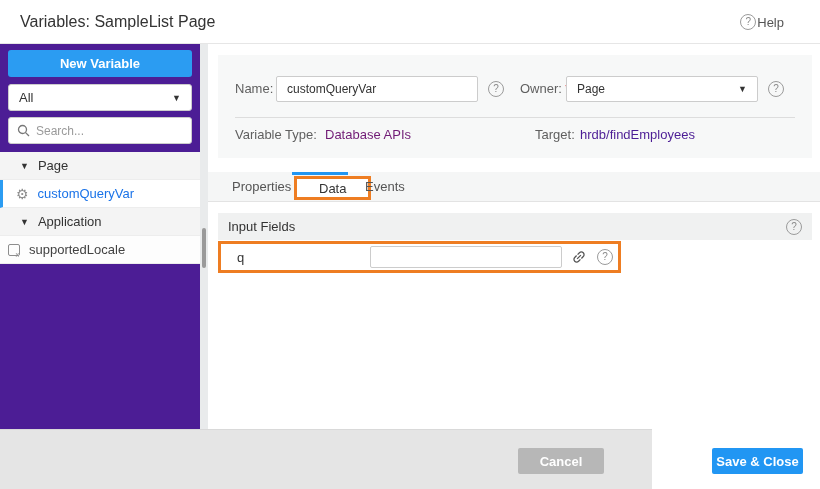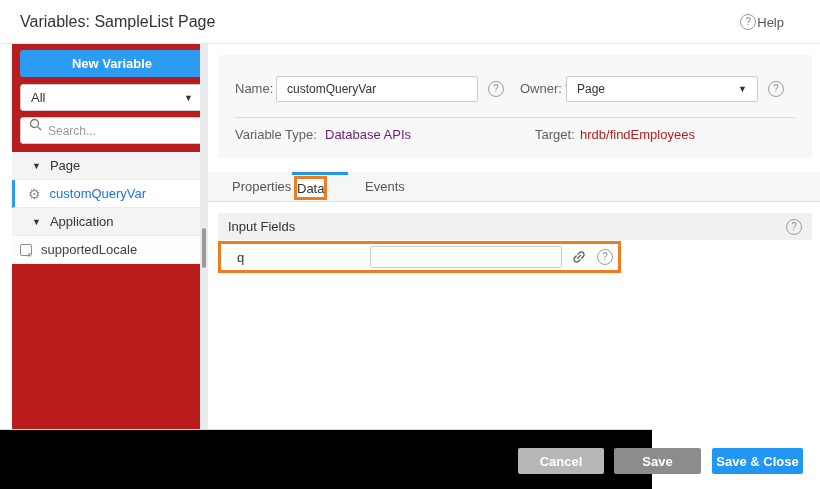--- a/index.html
+++ b/index.html
@@ -15,33 +15,33 @@
     font-size:16px; color:#333; }
   .help-wrap { position:absolute; right:36px; top:0; height:44px;
     display:flex; align-items:center; gap:1px; cursor:pointer; }
   .qicon { display:inline-flex; align-items:center; justify-content:center;
     width:16px; height:16px; border:1px solid #9b9b9b; border-radius:50%;
     color:#8a8a8a; font-size:10px; line-height:1; background:transparent; }
   .qicon::before { content:"?"; }
   .help-label { color:#555; font-size:13px; }
 
   
-  .sidebar { position:absolute; left:12px; top:44px; width:200px; height:385px;
-    background:#b91c1c;text-decoration:underline; }
+  .sidebar { position:absolute; left:0; top:44px; width:200px; height:385px;
+    background:#4c1d95;text-decoration:underline; }
   .btn-new { position:absolute; left:8px; top:6px; width:184px; height:27px;
     background:#2b9cf2; color:#fff; border:none; border-radius:3px;
     font-weight:bold; font-size:13px; cursor:pointer;
     font-family:"Liberation Sans","DejaVu Sans",sans-serif; }
   .filter-select { position:absolute; left:8px; top:40px; width:184px; height:27px;
     background:#fff; border:1px solid #ccc; border-radius:3px;
     display:flex; align-items:center; padding:0 10px; cursor:pointer; }
   .filter-select .caret { margin-left:auto; font-size:9px; color:#333; }
   .search-box { position:absolute; left:8px; top:73px; width:184px; height:27px;
     background:#fff; border:1px solid #ccc; border-radius:3px;
-    display:flex; padding:0 8px; gap:6px; }
+    display:flex; align-items:center; padding:0 8px; gap:6px; }
   .search-box svg { flex:none; }
   .search-box input { border:none; outline:none; width:100%; font-size:12px;
     color:#333; background:transparent;
     font-family:"Liberation Sans","DejaVu Sans",sans-serif; }
   .search-box input::placeholder { color:#9a9a9a; }
   .tree { position:absolute; left:0; top:108px; width:200px; }
   .tree-row { height:28px; display:flex; align-items:center; padding-left:20px;
     gap:9px; border-bottom:1px solid #ededed; cursor:pointer; }
   .tree-group { background:#f4f4f4; }
   .tree-group .tri { font-size:9px; color:#333; }
@@ -79,53 +79,53 @@
     background:#fff; border:1px solid #ccc; border-radius:2px; display:flex;
     align-items:center; padding:0 10px; cursor:pointer; font-size:12px; }
   .owner-select .caret { margin-left:auto; font-size:9px; color:#333; }
   .owner-help { position:absolute; left:550px; top:26px; }
   .panel-divider { position:absolute; left:17px; right:17px; top:62px;
     border-top:1px solid #ddd; }
   .row2 { position:absolute; left:17px; top:72px; width:560px; height:20px; }
   .vt-label { position:absolute; left:0; top:0; }
   .vt-value { position:absolute; left:90px; top:0; color:#701a75; font-weight:500; }
   .tg-label { position:absolute; left:300px; top:0; }
-  .tg-value { position:absolute; left:345px; top:0; color:#b91c1c; font-weight:500; }
+  .tg-value { position:absolute; left:345px; top:0; color:#4c1d95; font-weight:500; }
 
   
   .tabbar { position:absolute; left:0; top:128px; width:612px; height:30px;
     background:#f5f6f6; border-bottom:1px solid #e3e3e3; }
   .tab { position:absolute; top:0; height:30px; line-height:30px; color:#555;
     cursor:pointer; }
   .tab-properties { left:24px;text-align:center; }
   .tab-events { left:157px; }
   .tab-active-line { position:absolute; left:84px; top:0; width:56px; height:3px;
     background:#2196f3; }
   .tab-data { position:absolute; left:86px; top:4px; height:24px;
     background:#fff; border:3px solid #ee7d22; color:#333;
-    display:flex; align-items:center; padding:0 0; line-height:1; cursor:pointer;text-align:center; }
+    display:flex; align-items:center; padding:0 22px; line-height:1; cursor:pointer;text-align:center; }
 
   
   .section-header { position:absolute; left:10px; top:169px; width:594px;
     height:27px; background:#f0f1f1; display:flex; align-items:center;
     padding:0 10px; }
   .section-title { color:#333;text-align:center; }
   .section-header .qicon { margin-left:auto; }
   .field-row { position:absolute; left:10px; top:197px; width:403px; height:32px;
     border:3px solid #ee7d22; background:#fff; display:flex; align-items:center; }
   .field-label { padding-left:16px; width:149px; color:#333; }
   .field-input { width:192px; height:22px; border:1px solid #ccc;
     border-radius:2px; background:#fff; padding:0 6px; font-size:12px;
     font-family:"Liberation Sans","DejaVu Sans",sans-serif; }
   .link-btn { margin-left:9px; display:inline-flex; cursor:pointer; }
   .field-row .qicon { margin-left:10px; }
 
   
   .footer { position:absolute; left:0; top:429px; width:652px; height:60px;
-    background:#000000; border-top:1px solid #d9d9d9; }
+    background:#e5e5e5; border-top:1px solid #d9d9d9; }
   .btn { position:absolute; top:18px; height:26px; border:none; border-radius:2px;
     color:#fff; font-weight:bold; font-size:13px; cursor:pointer;
     font-family:"Liberation Sans","DejaVu Sans",sans-serif; }
   .btn-cancel { left:518px; width:86px; background:#b7b7b7; }
   .btn-save { left:614px; width:87px; background:#8c8c8c; }
   .btn-saveclose { left:712px; width:91px; background:#2196f3; }
 </style>
 </head>
 <body>
 
@@ -228,15 +228,14 @@
           c2.76,0,5-2.24,5-5S19.76,7,17,7z"></path>
       </svg>
     </span>
     <span class="qicon"></span>
   </div>
 
 </div>
 
 <div class="footer">
   <button class="btn btn-cancel">Cancel</button>
-  <button class="btn btn-save">Save</button>
   <button class="btn btn-saveclose">Save &amp; Close</button>
 </div>
 
 </body></html>

